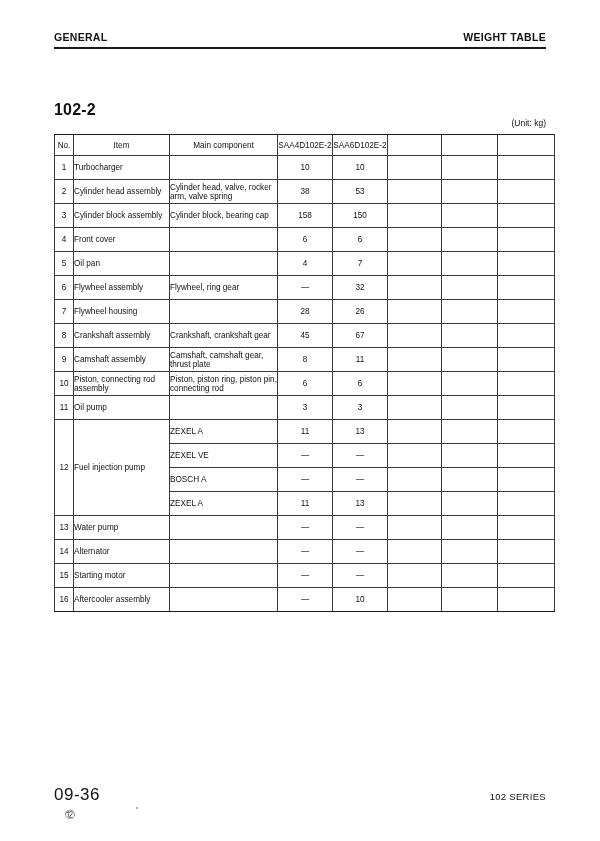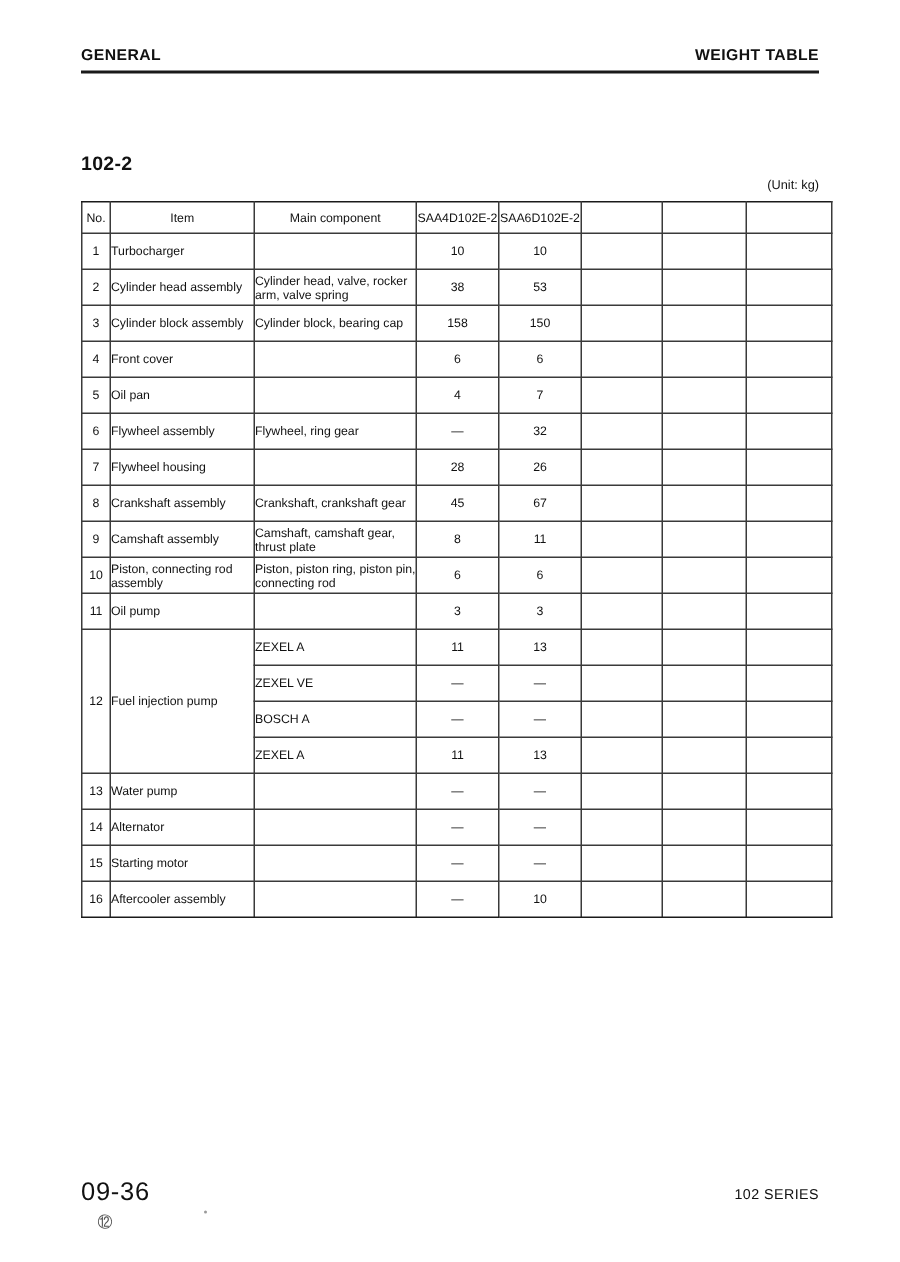--- a/index.html
+++ b/index.html
@@ -44,21 +44,21 @@
     width: 492px;
     height: 2px;
     background: #1a1a1a;
   }
 
   
   .section-title {
     position: absolute;
     left: 54px;
     top: 101px;
-    font-size: 13px;
+    font-size: 16px;
     font-weight: bold;
     letter-spacing: 0.2px;
   }
   .unit-note {
     position: absolute;
     right: 54px;
     top: 118px;
     font-size: 8.5px;
     padding-left: 48px;
   }

